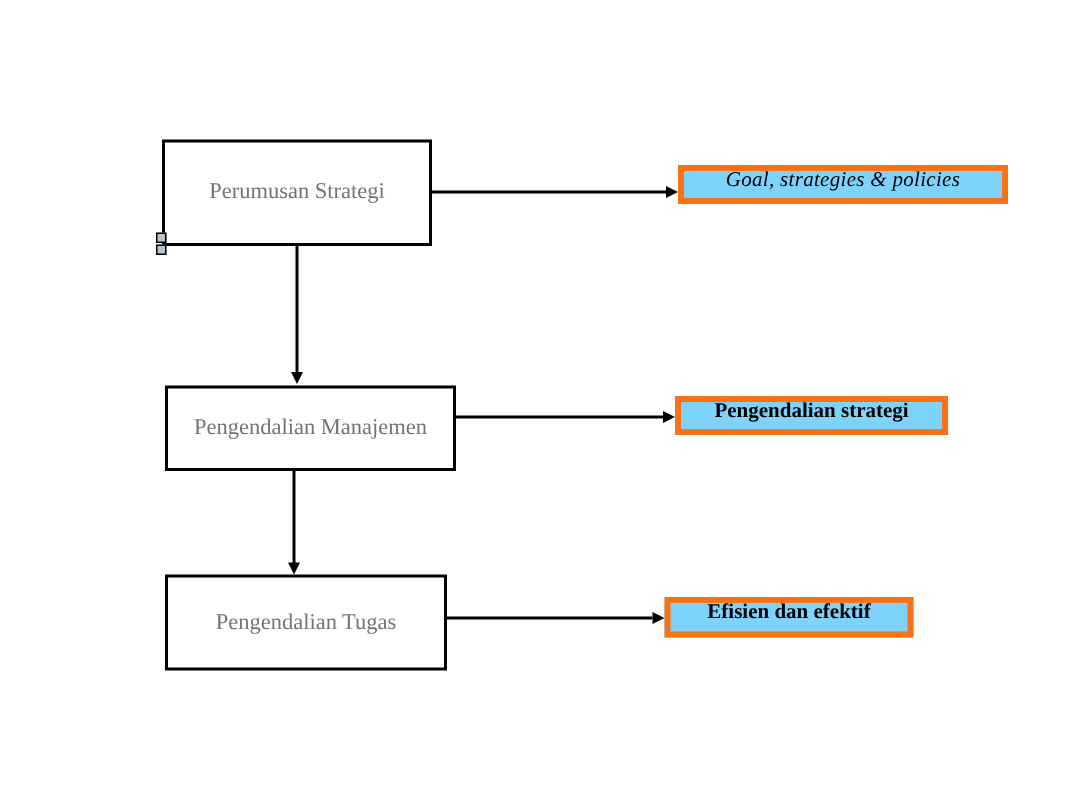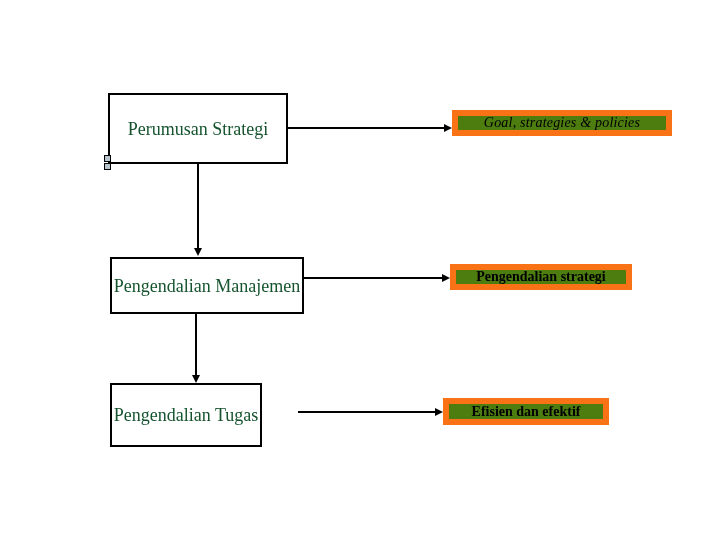--- a/index.html
+++ b/index.html
@@ -25,34 +25,33 @@
     position: absolute;
     box-sizing: border-box;
     border: 2px solid #000000;
     background: #ffffff;
     display: flex;
     align-items: center;
     justify-content: center;
   }
   .proc-label {
     font-family: "Liberation Serif", serif;
-    font-size: 18px;
-    color: #14532d;
+    font-size: 15px;
+    color: #737373;
     white-space: nowrap;
     line-height: 1;
   }
 
   
   .out-box {
     position: absolute;
     box-sizing: border-box;
-    border: 6px solid #f97316;
-    background: #4d7c0f;
+    border: 4px solid #f97316;
+    background: #7dd3fc;
     display: flex;
-    align-items: center;
     justify-content: center;
   }
   .out-label {
     font-family: "Liberation Serif", serif;
     font-size: 14px;
     color: #000000;
     white-space: nowrap;
     line-height: 1;
   }
   .out-label.italic {
@@ -107,21 +106,21 @@
 <div id="canvas">
 
   <div class="proc-box" style="left:108px; top:93px; width:180px; height:71px;">
     <span class="proc-label">Perumusan Strategi</span>
   </div>
 
   <div class="proc-box" style="left:110px; top:257px; width:194px; height:57px;">
     <span class="proc-label">Pengendalian Manajemen</span>
   </div>
 
-  <div class="proc-box" style="left:110px; top:383px; width:152px; height:64px;">
+  <div class="proc-box" style="left:110px; top:383px; width:188px; height:64px;">
     <span class="proc-label">Pengendalian Tugas</span>
   </div>
 
   <div class="sel-handle" style="left:104px; top:155px;"></div>
   <div class="sel-handle" style="left:104px; top:163px;"></div>
 
   <div class="out-box" style="left:452px; top:110px; width:220px; height:26px;">
     <span class="out-label italic">Goal, strategies &amp; policies</span>
   </div>
 

